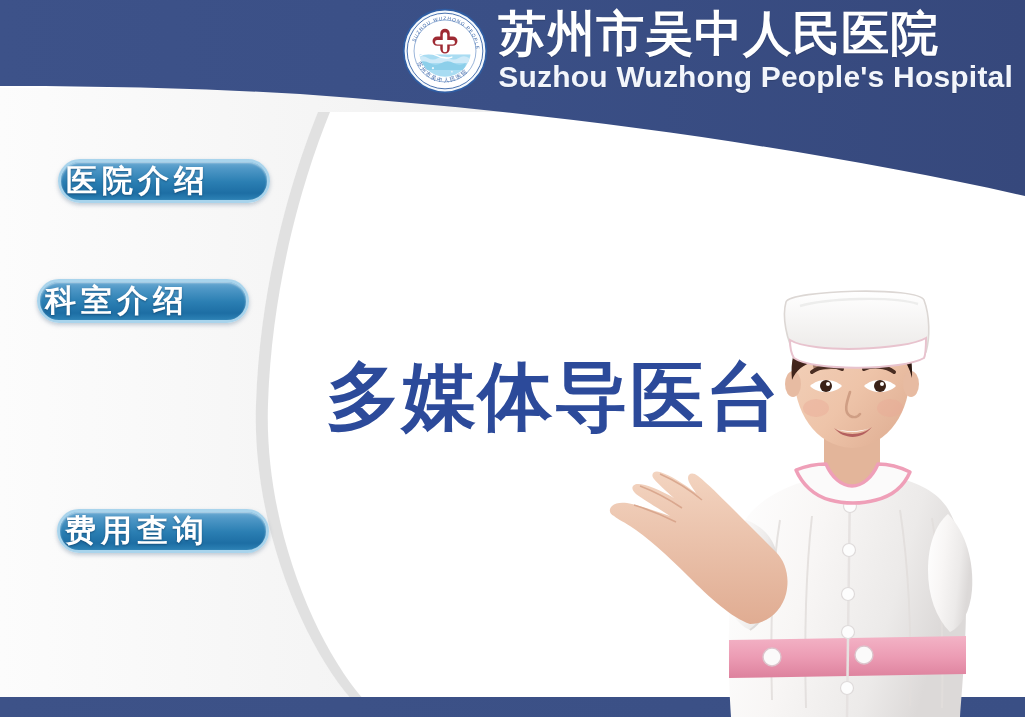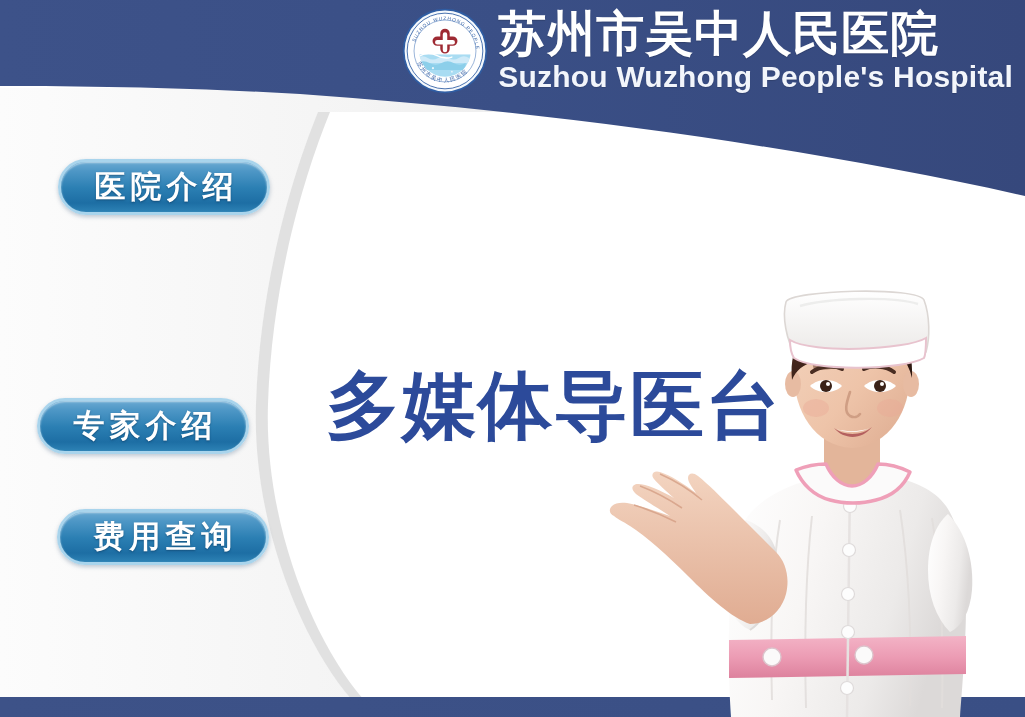--- a/index.html
+++ b/index.html
@@ -72,35 +72,35 @@
     letter-spacing:.2px;
     margin-top:3px;
     white-space:nowrap;
     text-shadow:0 1px 1px rgba(0,0,0,.15);
   }
 
   
   .nav-button{
     position:absolute;
     width:212px;
-    height:56px;
+    height:44px;
     border-radius:28px;
     background:linear-gradient(to bottom,
         #6aa9d2 0%,
         #4e97c6 18%,
         #2b7fb3 52%,
         #1d6ea4 82%,
         #2d82b5 100%);
     border:3px solid #a9d4ec;
     box-sizing:border-box;
     box-shadow:0 2px 4px rgba(80,110,140,.35),
                inset 0 1px 2px rgba(255,255,255,.55);
     display:flex;
     align-items:center;
-    justify-content:center;
+    justify-content:flex-start;
     cursor:pointer;
   }
   .nav-button-label{
     color:#ffffff;
     font-size:31px;
     font-weight:bold;
     letter-spacing:5px;
     text-indent:5px;
     white-space:nowrap;
     text-shadow:0 1px 2px rgba(10,50,85,.55);
@@ -114,21 +114,20 @@
   #main-title{
     position:absolute;
     left:326px;
     top:360px;
     color:#2c4a9a;
     font-size:74px;
     font-weight:bold;
     letter-spacing:2px;
     white-space:nowrap;
     line-height:1;
-    margin-top:9px;
   }
 
   
   #nurse{
     position:absolute;
     left:600px;
     top:288px;
     width:425px;
     height:429px;
     pointer-events:none;
@@ -232,24 +231,24 @@
         <div id="hospital-name-cn">苏州市吴中人民医院</div>
         <div id="hospital-name-en">Suzhou Wuzhong People's Hospital</div>
       </div>
     </div>
   </div>
 
   <div class="nav-button" id="nav-button-0">
     <span class="nav-button-label">医院介绍</span>
   </div>
 
-
-  <div class="nav-button" id="nav-button-2">
-    <span class="nav-button-label">专家介绍</span>
+  <div class="nav-button" id="nav-button-1">
+    <span class="nav-button-label">科室介绍</span>
   </div>
+
 
   <div class="nav-button" id="nav-button-3">
     <span class="nav-button-label">费用查询</span>
   </div>
 
   <div id="main-title">多媒体导医台</div>
 
   <svg id="nurse" viewBox="0 0 425 429" aria-hidden="true">
     <defs>
       <linearGradient id="skinG" x1="0" y1="0" x2="1" y2="1">

